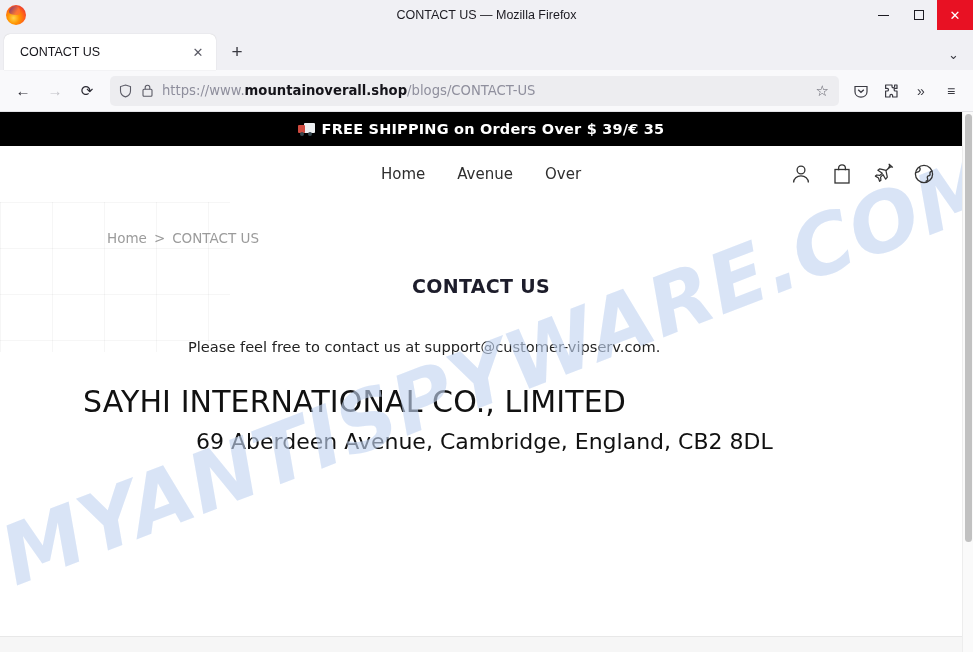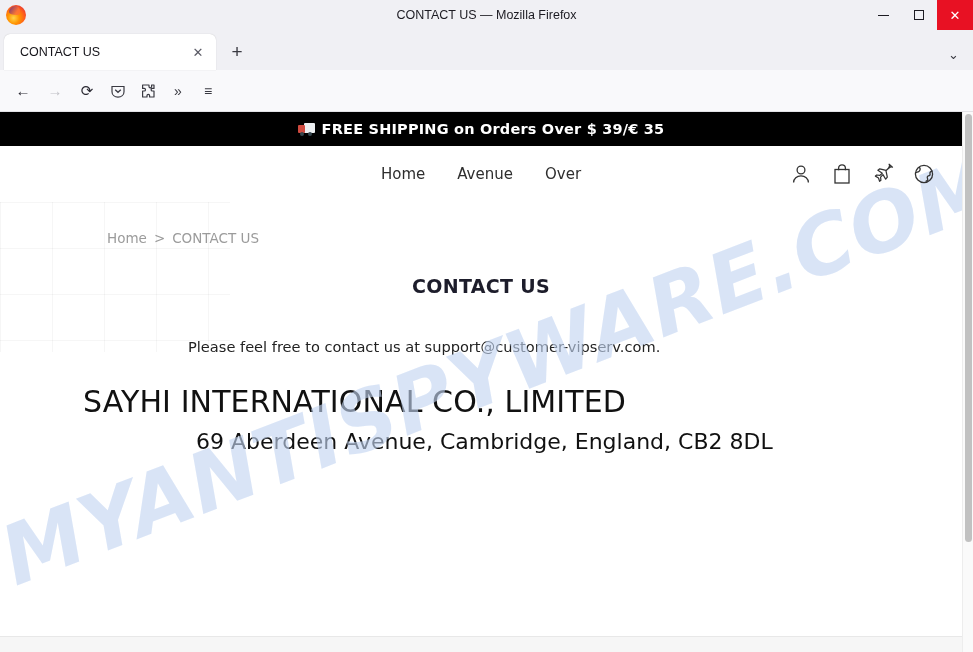--- a/index.html
+++ b/index.html
@@ -249,20 +249,35 @@
     </div>
     <div class="newtab">+</div>
     <div class="tab-list-chevron">⌄</div>
   </div>
 
   <div class="navbar">
     <div class="nav-btn">←</div>
     <div class="nav-btn disabled">→</div>
     <div class="nav-btn">⟳</div>
 
+    <div class="urlbar">
+      <span class="url-icon">
+        <svg width="13" height="14" viewBox="0 0 13 14">
+            <path d="M6.5 1 11.5 2.6v4.1c0 3.2-2.4 5.4-5 6.2-2.6-.8-5-3-5-6.2V2.6z" fill="none" stroke="currentColor" stroke-width="1.1"></path>
+          </svg>
+      </span>
+      <span class="url-icon">
+        <svg width="11" height="13" viewBox="0 0 11 13">
+            <rect x="1" y="5.3" width="9" height="7" rx="1" fill="none" stroke="currentColor" stroke-width="1.1"></rect>
+            <path d="M3.2 5.3V3.6a2.3 2.3 0 0 1 4.6 0v1.7" fill="none" stroke="currentColor" stroke-width="1.1"></path>
+          </svg>
+      </span>
+      <span class="url-text"><span>https://www.</span><span class="host">mountainoverall.shop</span><span>/blogs/CONTACT-US</span></span>
+      <span class="url-star">☆</span>
+    </div>
 
     <div class="tb-icon">
       <svg width="16" height="16" viewBox="0 0 16 16">
           <path d="M2 3.5h12v5.2c0 3.3-2.7 5.4-6 5.4S2 12 2 8.7z" fill="none" stroke="currentColor" stroke-width="1.2"></path>
           <path d="M5.2 6.7 8 9.3l2.8-2.6" fill="none" stroke="currentColor" stroke-width="1.3"></path>
         </svg>
     </div>
     <div class="tb-icon">
       <svg width="16" height="16" viewBox="0 0 16 16">
           <path d="M6 2h3v1.5a1.3 1.3 0 0 0 2.6 0V2h2.4v3.4h-1.6a1.3 1.3 0 0 0 0 2.6H14V14H9.6v-1.4a1.3 1.3 0 0 0-2.6 0V14H2.6V8H4.2a1.3 1.3 0 0 0 0-2.6H2.6V2z" fill="none" stroke="currentColor" stroke-width="1.2" stroke-linejoin="round"></path>

